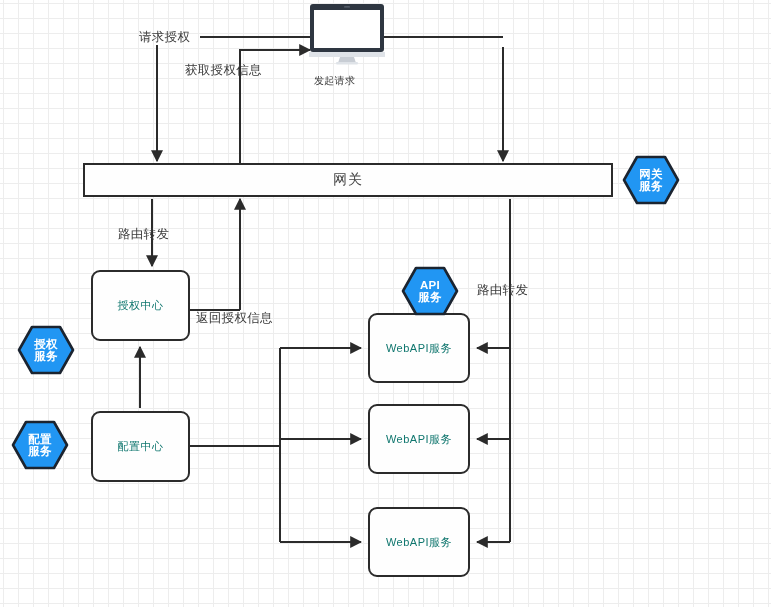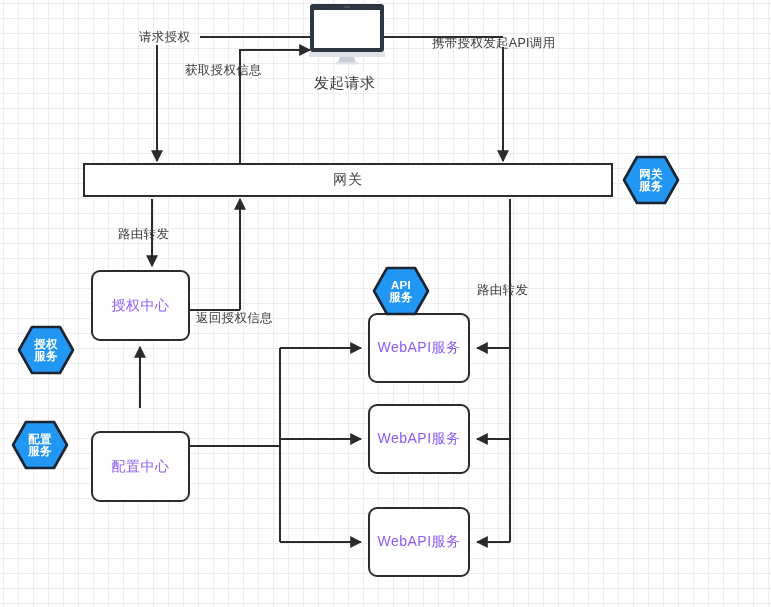--- a/index.html
+++ b/index.html
@@ -32,22 +32,22 @@
 
   
   .node-box {
     position: absolute;
     box-sizing: border-box;
     background: #fefefe;
     border: 2.2px solid #2b2b2b;
     display: flex;
     align-items: center;
     justify-content: center;
-    color: #8b5cf6;
-    font-size: 14px;
+    color: #0f766e;
+    font-size: 11px;
     letter-spacing: .5px;
   }
   .node-box.rounded { border-radius: 9px; }
   .gateway-bar {
     position: absolute;
     box-sizing: border-box;
     background: #fefefe;
     border: 2.4px solid #2b2b2b;
     display: flex;
     align-items: center;
@@ -91,21 +91,21 @@
     text-align: right;
   }
 
   
   .monitor {
     position: absolute;
   }
   .monitor-caption {
     position: absolute;
     color: #3a3a3a;
-    font-size: 15px;
+    font-size: 10px;
     white-space: nowrap;
     letter-spacing: .3px;
   }
 </style>
 </head>
 <body>
 
 <div id="canvas">
 
   <svg id="edges" viewBox="0 0 771 607" width="771" height="607">
@@ -154,33 +154,32 @@
       <path d="M 31 54 L 45 54 L 47 60 L 29 60 Z" fill="#c8cdd4"></path>
       <rect x="27" y="59" width="22" height="2.5" rx="1" fill="#dfe3e8"></rect>
     </svg>
   </div>
   <div class="monitor-caption" style="left:314px; top:74px;">发起请求</div>
 
   <div class="edge-label" style="left:139px; top:29px;">请求授权</div>
 
   <div class="edge-label" style="left:185px; top:62px;">获取授权信息</div>
 
-  <div class="edge-label" style="left:432px; top:35px;">携带授权发起API调用</div>
 
   <div class="edge-label" style="left:118px; top:226px;">路由转发</div>
 
   <div class="edge-label" style="left:196px; top:269px;margin-top:41px;">返回授权信息</div>
 
   <div class="edge-label" style="left:477px; top:282px;">路由转发</div>
 
   <div class="gateway-bar" style="left:83px; top:163px; width:530px; height:34px;">网关</div>
 
   <div class="node-box rounded" style="left:91px; top:270px; width:99px; height:71px;">授权中心</div>
 
-  <div class="node-box rounded" style="left:91px; top:411px; width:99px; height:71px;margin-top:20px;">配置中心</div>
+  <div class="node-box rounded" style="left:91px; top:411px; width:99px; height:71px;">配置中心</div>
 
   <div class="node-box rounded" style="left:368px; top:313px; width:102px; height:70px;">WebAPI服务</div>
 
   <div class="node-box rounded" style="left:368px; top:404px; width:102px; height:70px;">WebAPI服务</div>
 
   <div class="node-box rounded" style="left:368px; top:507px; width:102px; height:70px;">WebAPI服务</div>
 
   <div class="hex" style="left:622px; top:155px;">
     <svg width="58" height="50" viewBox="0 0 58 50">
       <path d="M 15 2 L 43 2 L 56 25 L 43 48 L 15 48 L 2 25 Z" fill="#2196f3" stroke="#1b2430" stroke-width="2.6" stroke-linejoin="round"></path>
@@ -204,21 +203,21 @@
   <div class="hex" style="left:11px; top:420px;">
     <svg width="58" height="50" viewBox="0 0 58 50">
       <path d="M 15 2 L 43 2 L 56 25 L 43 48 L 15 48 L 2 25 Z" fill="#2196f3" stroke="#1b2430" stroke-width="2.6" stroke-linejoin="round"></path>
     </svg>
     <div class="hex-label">
       <span>配置</span>
       <span>服务</span>
     </div>
   </div>
 
-  <div class="hex" style="left:372px; top:266px;">
+  <div class="hex" style="left:401px; top:266px;">
     <svg width="58" height="50" viewBox="0 0 58 50">
       <path d="M 15 2 L 43 2 L 56 25 L 43 48 L 15 48 L 2 25 Z" fill="#2196f3" stroke="#1b2430" stroke-width="2.6" stroke-linejoin="round"></path>
     </svg>
     <div class="hex-label">
       <span>API</span>
       <span>服务</span>
     </div>
   </div>
 
 </div>

